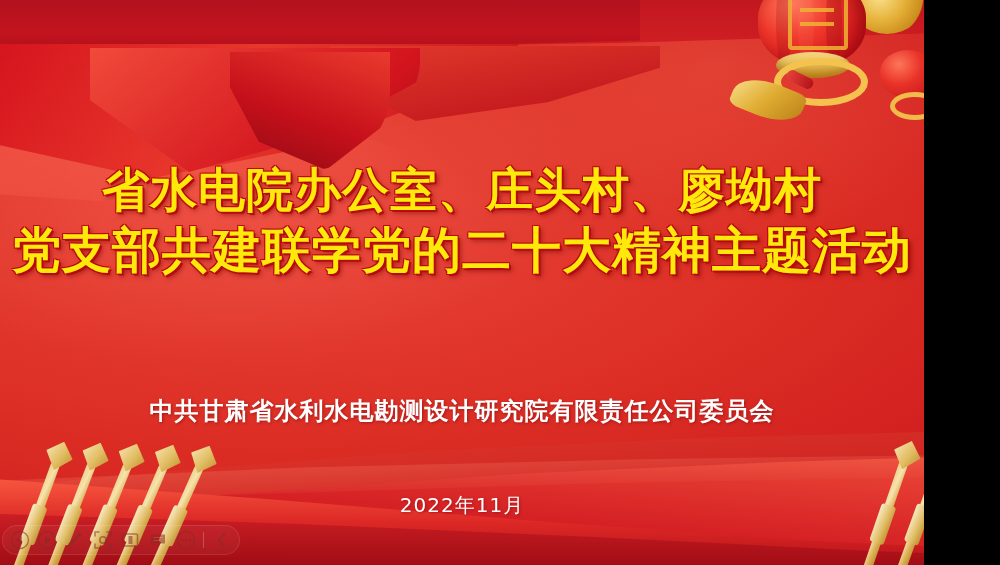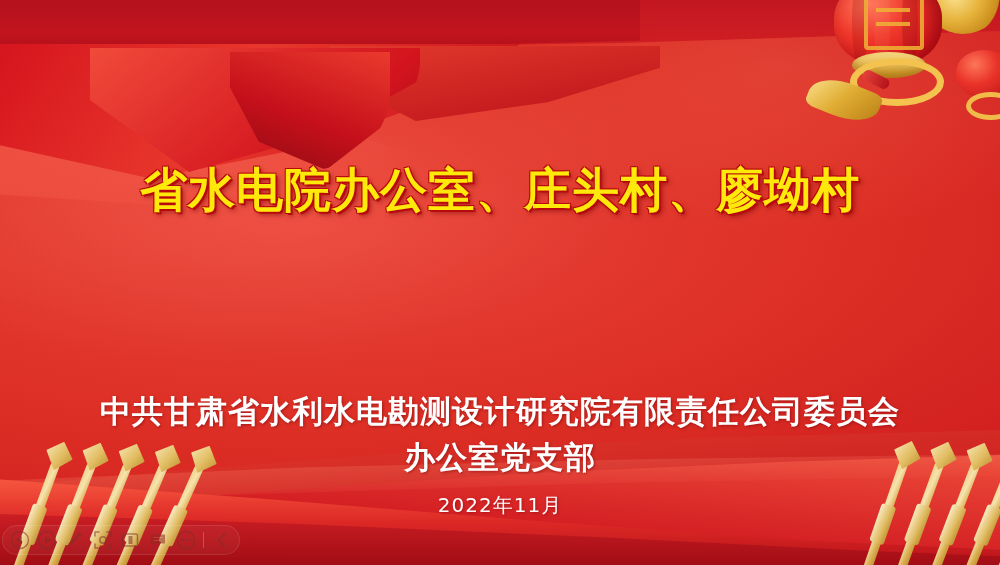--- a/index.html
+++ b/index.html
@@ -6,21 +6,21 @@
     margin: 0;
     padding: 0;
     background: #000;
   }
   body {
     font-family: "Liberation Sans", "DejaVu Sans", sans-serif;
   }
 
   #slide {
     position: relative;
-    width: 1000px;
+    width: 924px;
     height: 565px;
     overflow: hidden;
     background: #c2410c;
   }
 
   
   .bg-base {
     position: absolute;
     inset: 0;
     background:
@@ -302,21 +302,21 @@
   .org-block {
     position: absolute;
     left: 0; right: 0;
     top: 388px;
     text-align: center;
     z-index: 6;
   }
   .org-line {
     font-family: "DejaVu Sans", "Liberation Sans", sans-serif;
     font-weight: bold;
-    font-size: 31px;
+    font-size: 24px;
     line-height: 46px;
     letter-spacing: 1px;
     color: #ffffff;
     text-shadow: 1px 1px 3px rgba(110,0,5,0.5);
     white-space: nowrap;
   }
   .date-line {
     position: absolute;
     left: 0; right: 0;
     top: 492px;
@@ -422,25 +422,25 @@
     <div class="pole-shadow" style="left:934px; transform: rotate(21deg);"></div>
     <div class="pole" style="left:928px; transform: rotate(21deg);"></div>
     <div class="pole-shadow" style="left:968px; transform: rotate(22deg);"></div>
     <div class="pole" style="left:962px; transform: rotate(22deg);"></div>
 
     <div class="pole" style="left:994px; transform: rotate(23deg);"></div>
   </div>
 
   <div class="title-block">
     <div class="title-line l1">省水电院办公室、庄头村、廖坳村</div>
+    <div class="title-line l2">党支部共建联学党的二十大精神主题活动</div>
   </div>
 
   <div class="org-block">
     <div class="org-line">中共甘肃省水利水电勘测设计研究院有限责任公司委员会</div>
-    <div class="org-line">办公室党支部</div>
   </div>
 
   <div class="date-line">2022年11月</div>
 
   <div class="controlbar">
 
     <div class="ctl" title="上一页">
       <svg width="20" height="20" viewBox="0 0 20 20">
         <circle cx="10" cy="10" r="8.5" fill="none" stroke="#7d3028" stroke-width="1.4"></circle>
         <polygon points="12,6 12,14 6,10" fill="#7d3028"></polygon>

